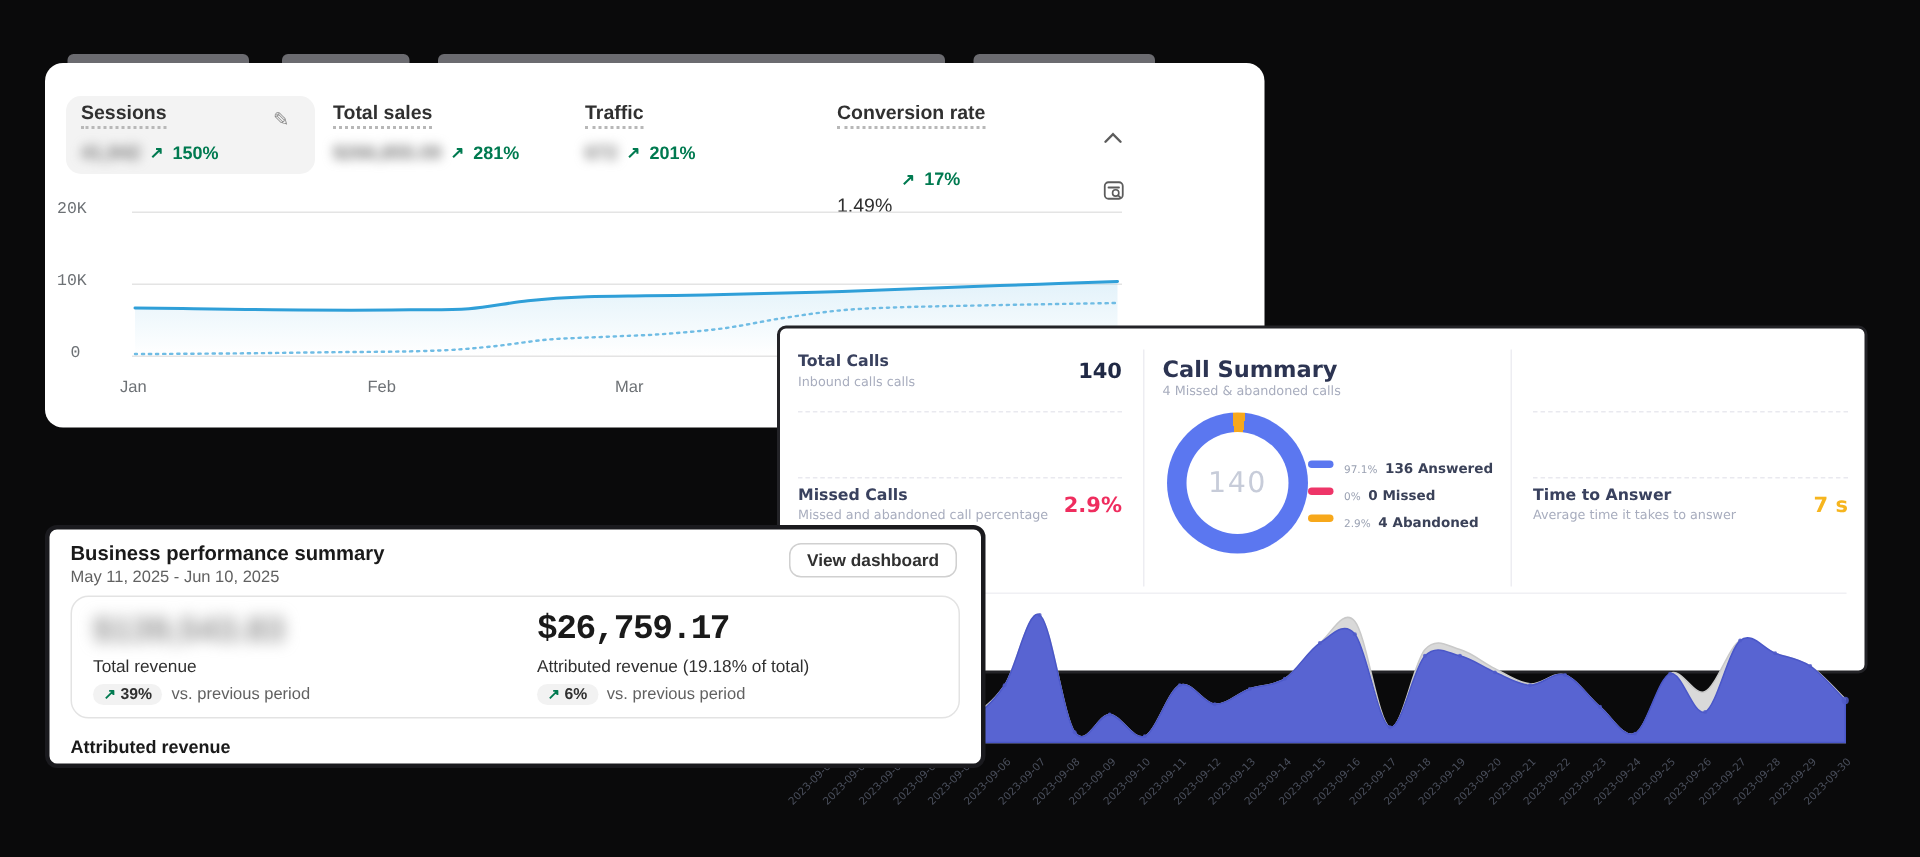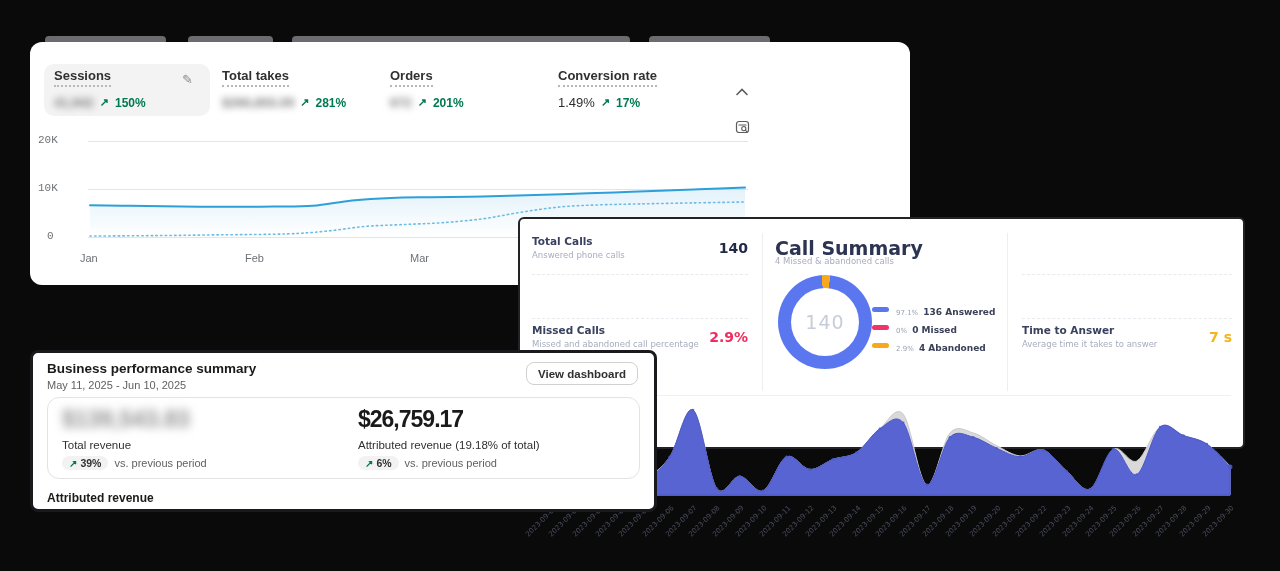--- a/index.html
+++ b/index.html
@@ -4,21 +4,21 @@
 <style>
   * { margin:0; padding:0; box-sizing:border-box; }
   html,body { width:1280px; height:571px; }
   body { background:#0a0a0b; font-family:"Liberation Sans", sans-serif; overflow:hidden; position:relative; }
   .stage { position:absolute; inset:0; }
 
   
   .tabstrip-seg { position:absolute; top:36px; height:7px; background:#6b6b70; border-radius:4px 4px 0 0; }
 
   
-  .shopify-panel { position:absolute; left:30px; top:42px; width:880px; height:243px;
+  .shopify-panel { position:absolute; left:30px; top:42px; width:813px; height:243px;
     background:#ffffff; border-radius:12px; z-index:1; }
   .metric { position:absolute; top:24px; }
   .metric .m-title { font-size:13px; font-weight:700; color:#303030; display:inline-block;
     border-bottom:2px dotted #b8b8b8; padding-bottom:2px; }
   .metric .m-row { margin-top:8px; font-size:13px; color:#303030; display:flex; align-items:center; gap:6px; }
   .metric .m-value { color:#616161; }
   .metric .m-value.blurred { filter:blur(3.5px); color:#7a7a7a; font-weight:600; }
   .metric .m-change { color:#007a50; font-size:12px; font-weight:700; }
   .metric .m-arrow { color:#007a50; font-size:11px; font-weight:700; }
   .metric-sessions-bg { position:absolute; left:14px; top:22px; width:166px; height:52px;
@@ -44,21 +44,21 @@
   .stat .s-title { font-size:10.5px; font-weight:700; color:#39415e; }
   .stat .s-sub { font-size:8.5px; color:#a8adbe; margin-top:3px; }
   .stat .s-value { position:absolute; font-size:14px; font-weight:700; text-align:right; }
   .val-dark { color:#202945; font-size:15px; }
   .val-green { color:#14b87d; }
   .val-pink { color:#ef2d5e; }
   .val-blue { color:#4a66f0; }
   .val-orange { color:#f6b51e; }
   .row-sep { position:absolute; height:0; border-top:1px dashed #e9e9ef; }
 
-  .summary-title { position:absolute; left:255px; top:18px; font-size:19px; font-weight:700; color:#2c3452; }
+  .summary-title { position:absolute; left:255px; top:18px; font-size:15px; font-weight:700; color:#2c3452; }
   .summary-sub { position:absolute; left:255px; top:37px; font-size:8.5px; color:#a8adbe; }
   .donut { position:absolute; left:258px; top:56px; width:94px; height:94px; border-radius:50%; }
   .donut-hole { position:absolute; left:13px; top:13px; width:68px; height:68px; background:#ffffff;
     border-radius:50%; display:flex; align-items:center; justify-content:center; }
   .donut-center { font-size:19px; color:#c7ccd9; letter-spacing:1px; }
   .legend-row { position:absolute; left:352px; display:flex; align-items:center; gap:7px; }
   .legend-pill { width:17px; height:5px; border-radius:3px; flex:0 0 auto; }
   .lp-blue { background:#5b77f0; } .lp-pink { background:#ee3568; } .lp-orange { background:#f7a81b; }
   .legend-pct { font-size:7px; color:#9aa1b2; }
   .legend-label { font-size:9px; font-weight:700; color:#3a4158;text-align:right; }
@@ -73,21 +73,21 @@
     background:#ffffff; border:3px solid #1a1a1e; border-radius:8px; z-index:3; }
   .bc-title { position:absolute; left:14px; top:8px; font-size:13.5px; font-weight:700; color:#1a1a1a; }
   .bc-date { position:absolute; left:14px; top:26px; font-size:11px; color:#616161; }
   .bc-button { position:absolute; right:16px; top:9px; height:23px; padding:0 11px; background:#fff;
     border:1px solid #d0d0d0; border-radius:8px; font-size:11.5px; font-weight:600; color:#303030;
     font-family:"Liberation Sans", sans-serif; cursor:pointer; display:flex; align-items:center; }
   .bc-box { position:absolute; left:14px; top:44px; width:593px; height:82px;
     border:1px solid #e3e3e3; border-radius:12px; }
   .bc-col { position:absolute; top:8px; }
   .bc-value { font-size:23px; color:#1a1a1a; height:28px; }
-  .bc-value.mono { font-family:Liberation Sans, sans-serif; font-weight:700; letter-spacing:-1px; }
+  .bc-value.mono { font-family:Liberation Mono, monospace; font-weight:700; letter-spacing:-1px; }
   .bc-value.blurred { filter:blur(5px); color:#8f8f8f; font-weight:700; }
   .bc-label { font-size:11.5px; color:#303030; margin-top:5px; }
   .bc-badge-row { display:flex; align-items:center; gap:6px; margin-top:5px; }
   .bc-pill { display:inline-flex; align-items:center; gap:3px; background:#f2f2f2; border-radius:8px;
     padding:1px 7px; font-size:10.5px; font-weight:600; color:#303030; }
   .bc-pill .up { color:#007a50; font-size:10px; font-weight:700; }
   .bc-note { font-size:11px; color:#616161; }
   .bc-section { position:absolute; left:14px; top:138px; font-size:12px; font-weight:700; color:#1a1a1a; }
 </style>
 </head>
@@ -107,41 +107,41 @@
       <span class="m-title">Sessions</span>
       <div class="m-row">
         <span class="m-value blurred">41,942</span>
         <span class="m-arrow">↗</span>
         <span class="m-change">150%</span>
       </div>
     </div>
     <span class="pencil-icon">✎</span>
 
     <div class="metric" style="left:192px;">
-      <span class="m-title">Total takes</span>
+      <span class="m-title">Total sales</span>
       <div class="m-row">
         <span class="m-value blurred">$266,855.09</span>
         <span class="m-arrow">↗</span>
         <span class="m-change">281%</span>
       </div>
     </div>
 
     <div class="metric" style="left:360px;">
-      <span class="m-title">Orders</span>
+      <span class="m-title">Traffic</span>
       <div class="m-row">
         <span class="m-value blurred">672</span>
         <span class="m-arrow">↗</span>
         <span class="m-change">201%</span>
       </div>
     </div>
 
     <div class="metric" style="left:528px;">
       <span class="m-title">Conversion rate</span>
       <div class="m-row">
-        <span class="m-value" style="color:#303030;">1.49%</span>
+        <span class="m-value" style="color:#303030;margin-top:35px;">1.49%</span>
         <span class="m-arrow">↗</span>
         <span class="m-change">17%</span>
       </div>
     </div>
 
     <div class="panel-chevron">
       <svg width="12" height="8" viewBox="0 0 12 8">
           <path d="M1 6.5 L6 1.5 L11 6.5" fill="none" stroke="#5c5c5c" stroke-width="1.6" stroke-linecap="round"></path>
         </svg>
     </div>
@@ -177,21 +177,21 @@
     <span class="x-label" style="left:215px;">Feb</span>
     <span class="x-label" style="left:380px;">Mar</span>
   </section>
 
   <section class="calls-panel">
     <div class="v-divider" style="left:242px;"></div>
     <div class="v-divider" style="left:487px;"></div>
 
     <div class="stat" style="left:12px;top:16px;width:216px;">
       <div class="s-title">Total Calls</div>
-      <div class="s-sub">Answered phone calls</div>
+      <div class="s-sub">Inbound calls calls</div>
       <div class="s-value val-dark" style="right:0;top:5px;">140</div>
     </div>
     <div class="row-sep" style="left:12px;top:55px;width:216px;"></div>
     <div class="row-sep" style="left:12px;top:99px;width:216px;"></div>
     <div class="stat" style="left:12px;top:105px;width:216px;">
       <div class="s-title">Missed Calls</div>
       <div class="s-sub">Missed and abandoned call percentage</div>
       <div class="s-value val-pink" style="right:0;top:5px;">2.9%</div>
     </div>
 

